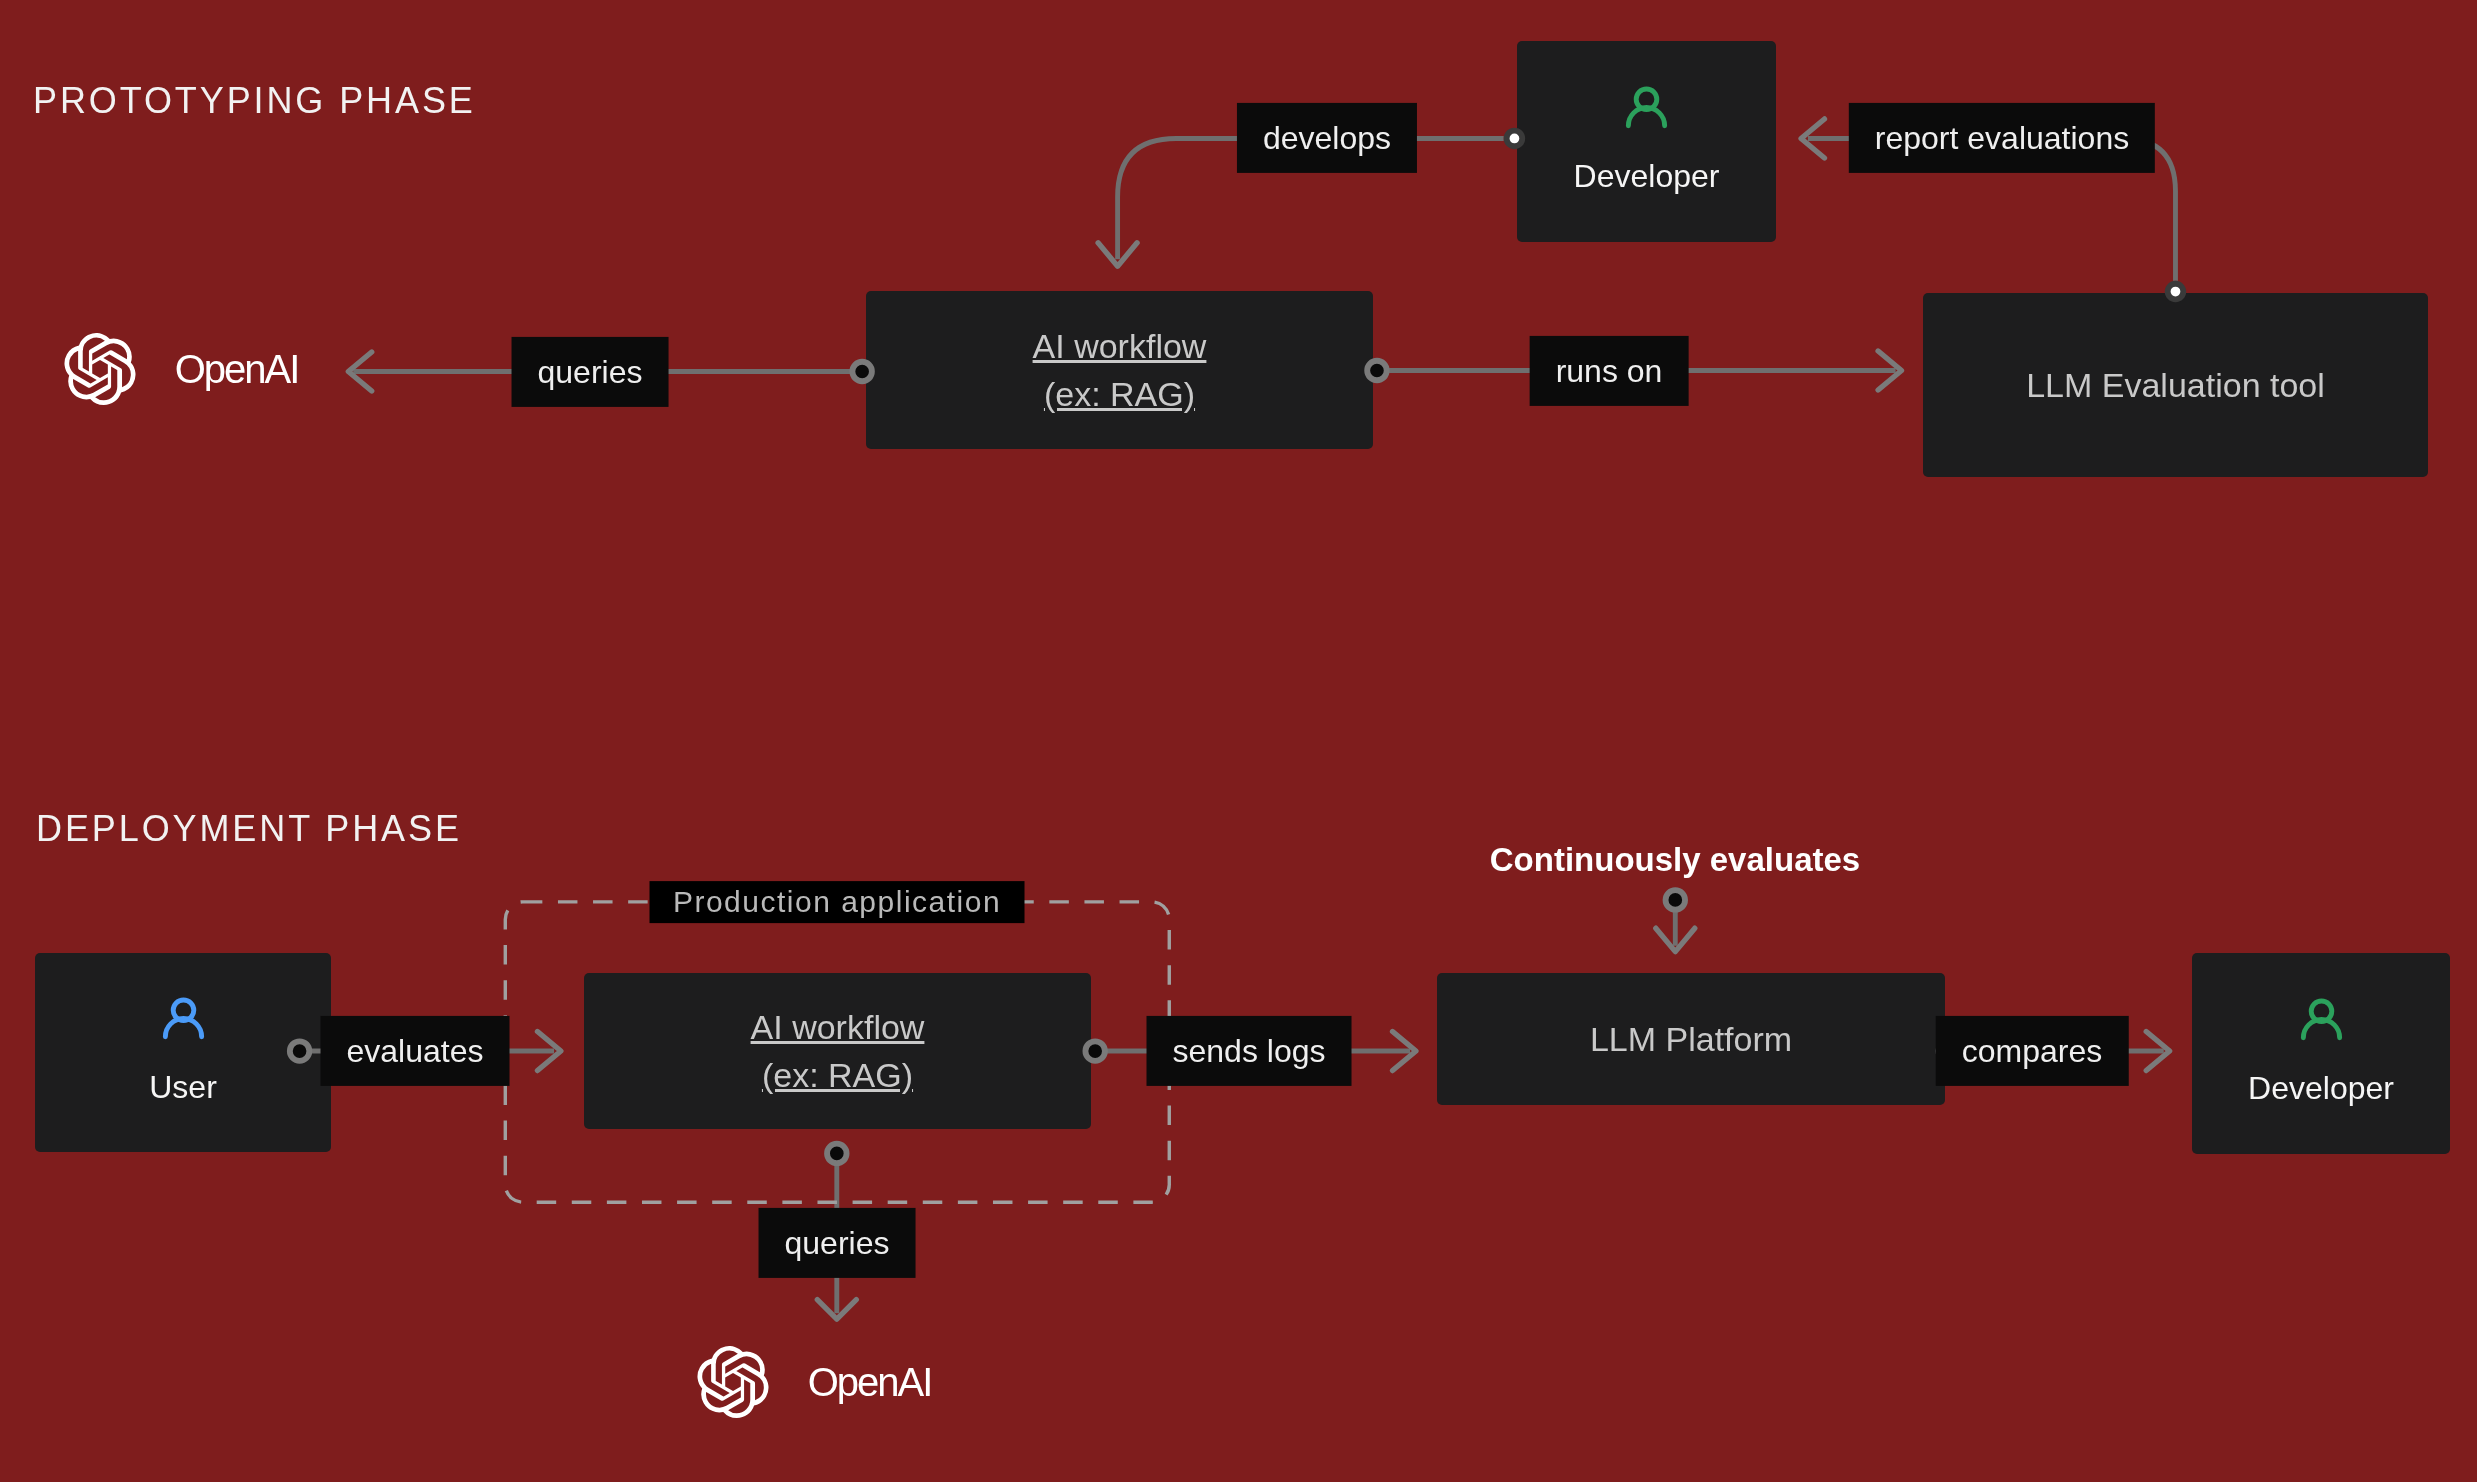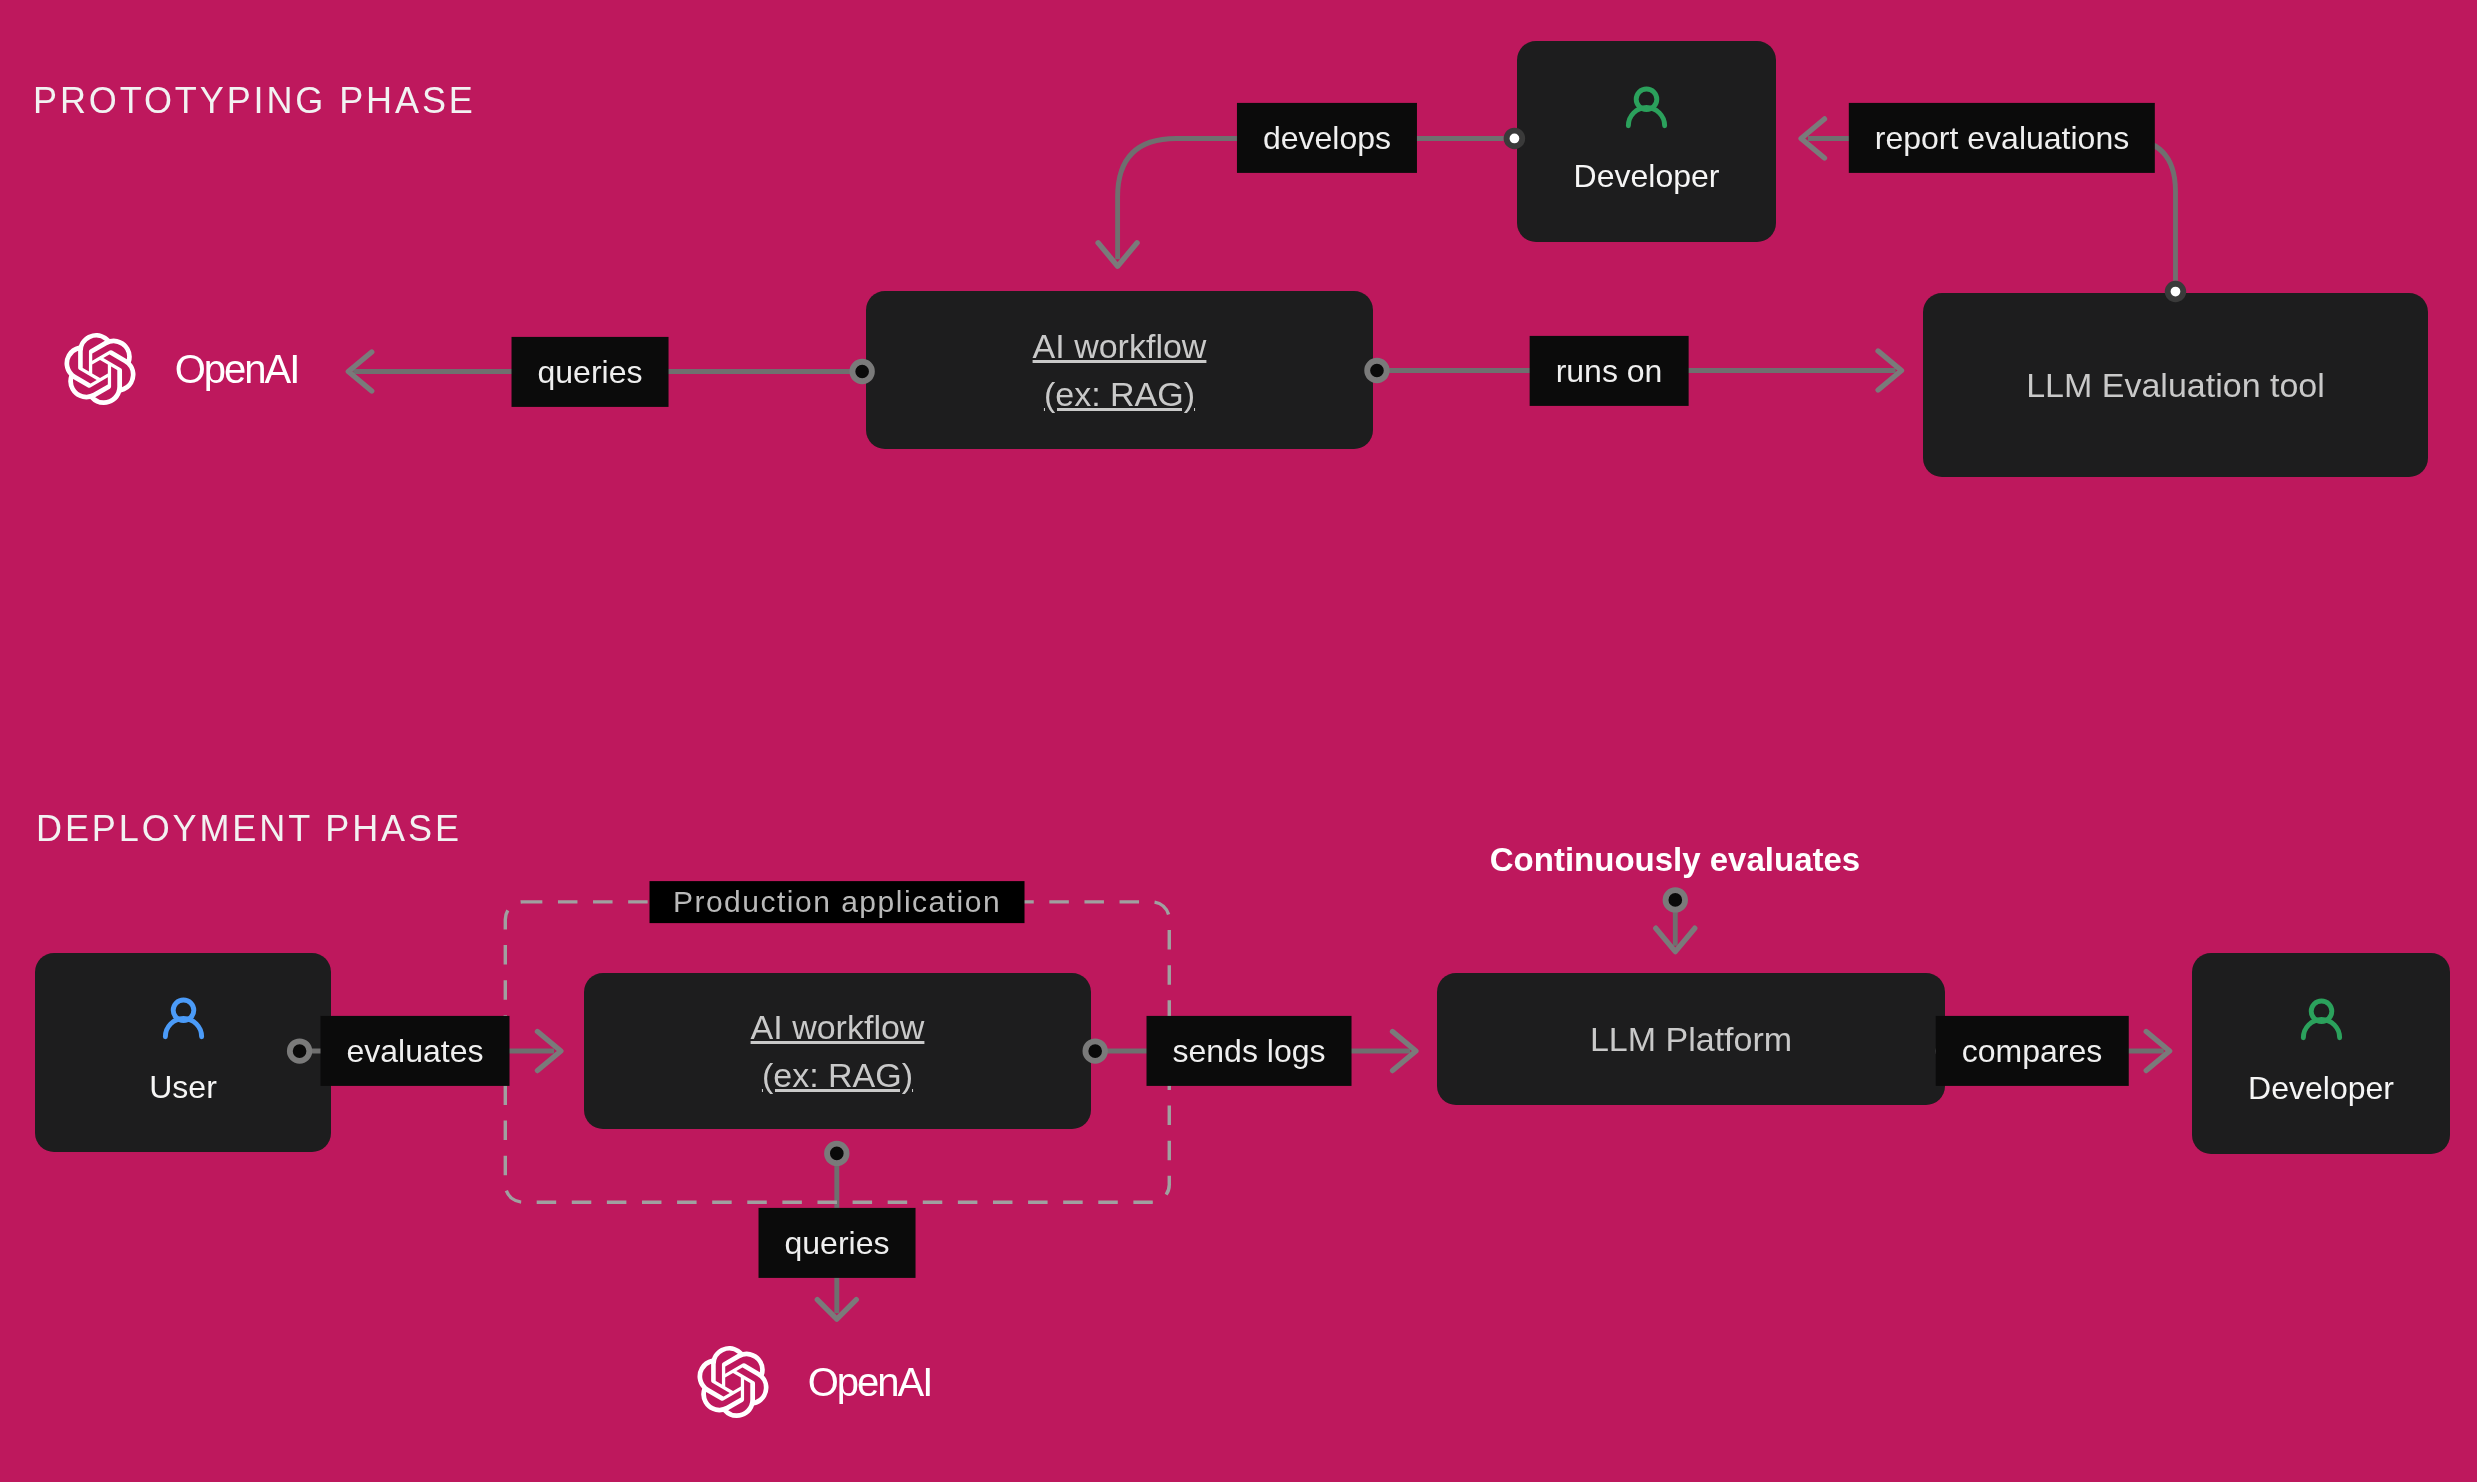--- a/index.html
+++ b/index.html
@@ -1,33 +1,33 @@
 <!DOCTYPE html>
 <html><head>
 <meta charset="utf-8">
 <style>
   html,body{margin:0;padding:0;background:#000;}
   .canvas{
     position:relative;
     width:2477px;height:1482px;
-    background:#be185d;
+    background:#7f1d1d;
     font-family:"Liberation Sans","DejaVu Sans",sans-serif;
     overflow:hidden;
   }
   .connectors{position:absolute;left:0;top:0;z-index:2;}
 
   .phase-title{
     position:absolute;z-index:3;
     color:#f2f2f2;font-size:36px;font-weight:500;letter-spacing:2.9px;
     white-space:nowrap;
   }
 
   .node{
     position:absolute;z-index:1;
-    background:#1d1d1e;border-radius:19px;
+    background:#1d1d1e;border-radius:5px;
     display:flex;align-items:center;justify-content:center;
     color:#c9c9c9;font-size:34px;line-height:48px;text-align:center;
   }
   .node .node-text{white-space:pre-line;text-decoration:underline;}
   .person{
     flex-direction:column;gap:23.4px;
     color:#f6f6f6;font-size:32px;line-height:32px;
     padding-bottom:5.9px;
   }
   .person .icon{display:block;height:51px;}

